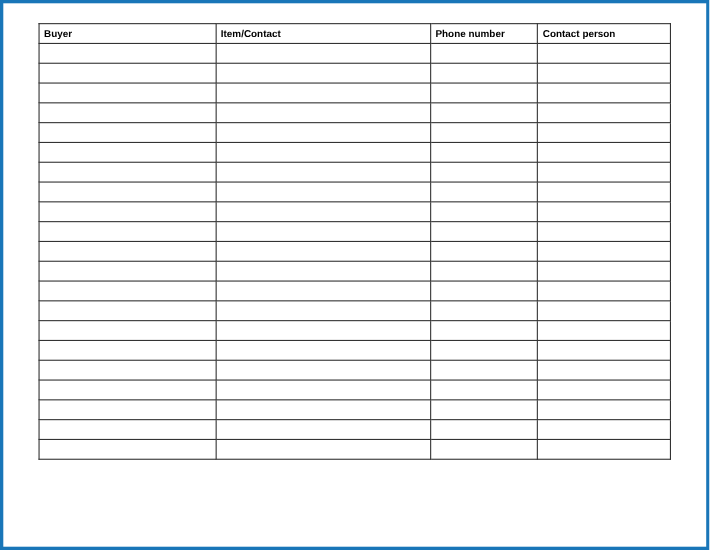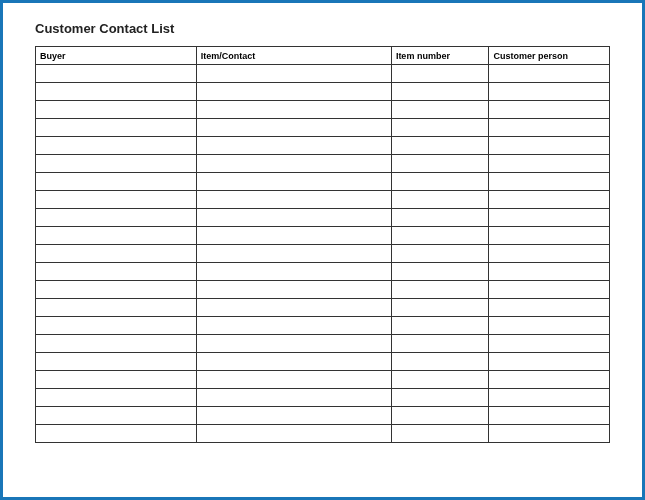--- a/index.html
+++ b/index.html
@@ -43,34 +43,33 @@
     }
     col.col-buyer { width: 28%; }
     col.col-item { width: 34%; }
     col.col-phone { width: 17%; }
     col.col-contact { width: 21%; }
   </style>
 </head>
 <body>
 
 <div class="outer-frame">
-  <div class="page-title">Customer Contact List</div>
   <table>
     <colgroup>
       <col class="col-buyer">
       <col class="col-item">
       <col class="col-phone">
       <col class="col-contact">
     </colgroup>
     <thead>
       <tr>
         <th>Buyer</th>
         <th>Item/Contact</th>
-        <th>Item number</th>
-        <th>Customer person</th>
+        <th>Phone number</th>
+        <th>Contact person</th>
       </tr>
     </thead>
     <tbody>
         <tr>
           <td></td>
           <td></td>
           <td></td>
           <td></td>
         </tr>
         <tr>

